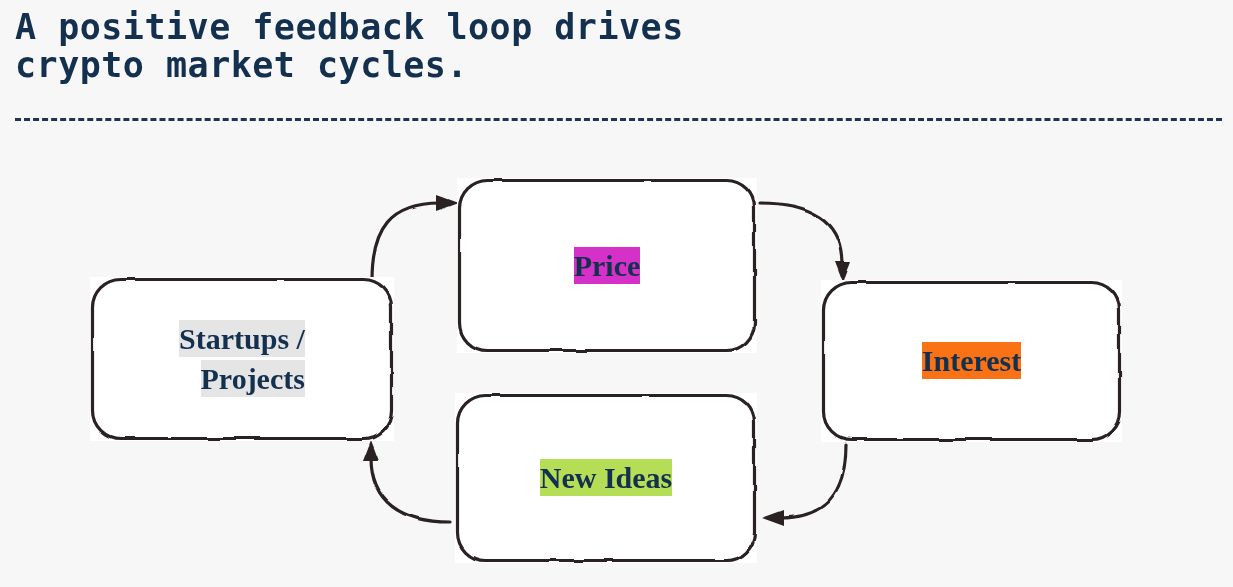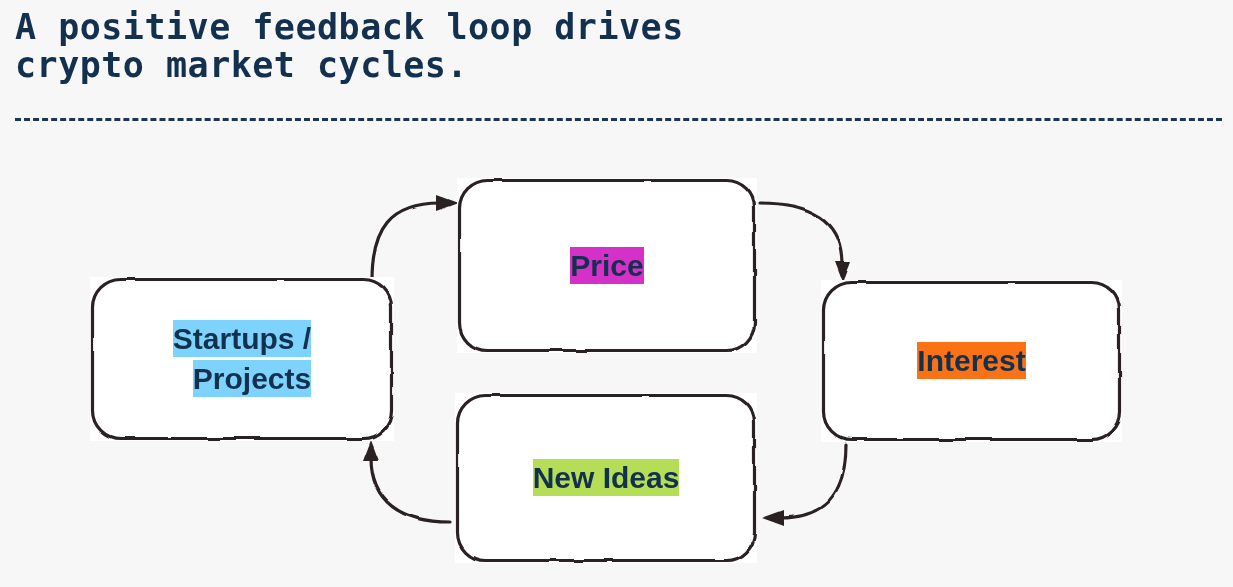--- a/index.html
+++ b/index.html
@@ -76,21 +76,21 @@
     left: 0;
     top: 0;
     width: 100%;
     height: 100%;
     overflow: visible;
     pointer-events: none;
   }
   .node-label {
     position: relative;
     z-index: 2;
-    font-family: Liberation Sans, sans-serif;
+    font-family: Liberation Serif, serif;
     font-weight: bold;
     font-size: 30px;
     line-height: 40px;
     color: #14304f;
     white-space: pre-line;
   }
   .node-label > span {
     display: inline;
     padding: 2px 0;
     box-decoration-break: clone;
@@ -99,21 +99,21 @@
 
   #node-startups {
     left: 90px;
     top: 152px;
     width: 304px;
     height: 164px;
   }
   #node-startups .node-label {
     text-align: right;
   }
-  #node-startups .node-label > span { background: #7dd3fc; }
+  #node-startups .node-label > span { background: #e5e5e5; }
 
   #node-price {
     left: 457px;
     top: 53px;
     width: 300px;
     height: 175px;
   }
   #node-price .node-label > span { background: #d531c9; }
 
   #node-interest {

